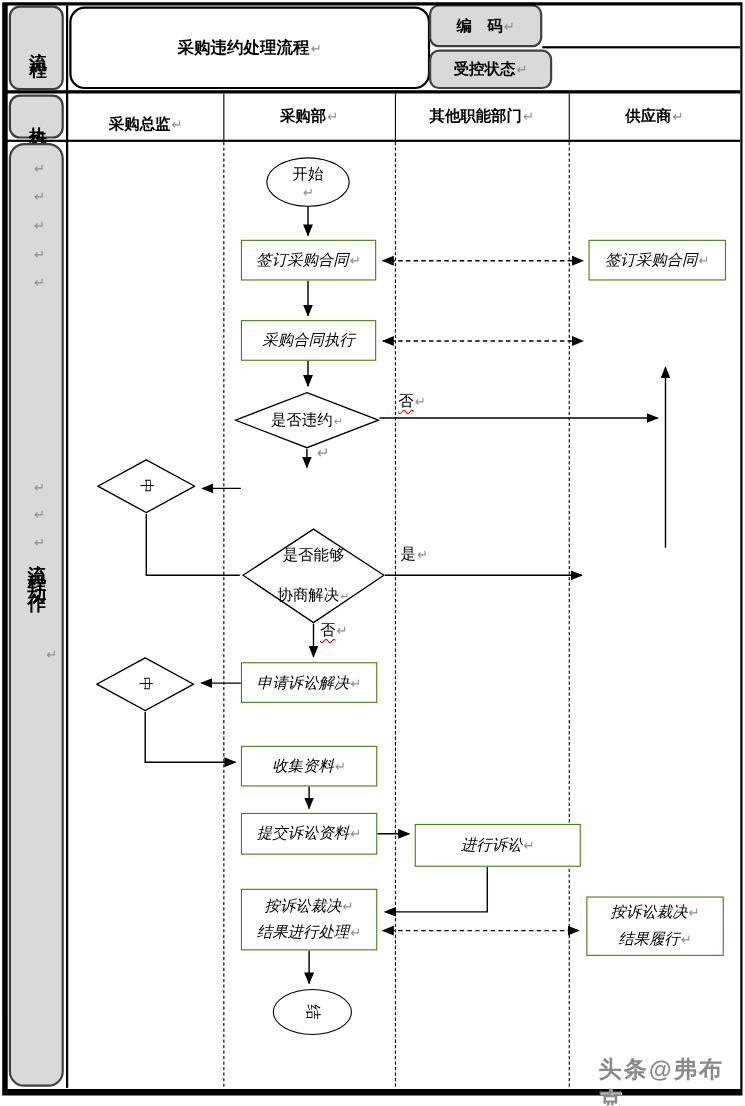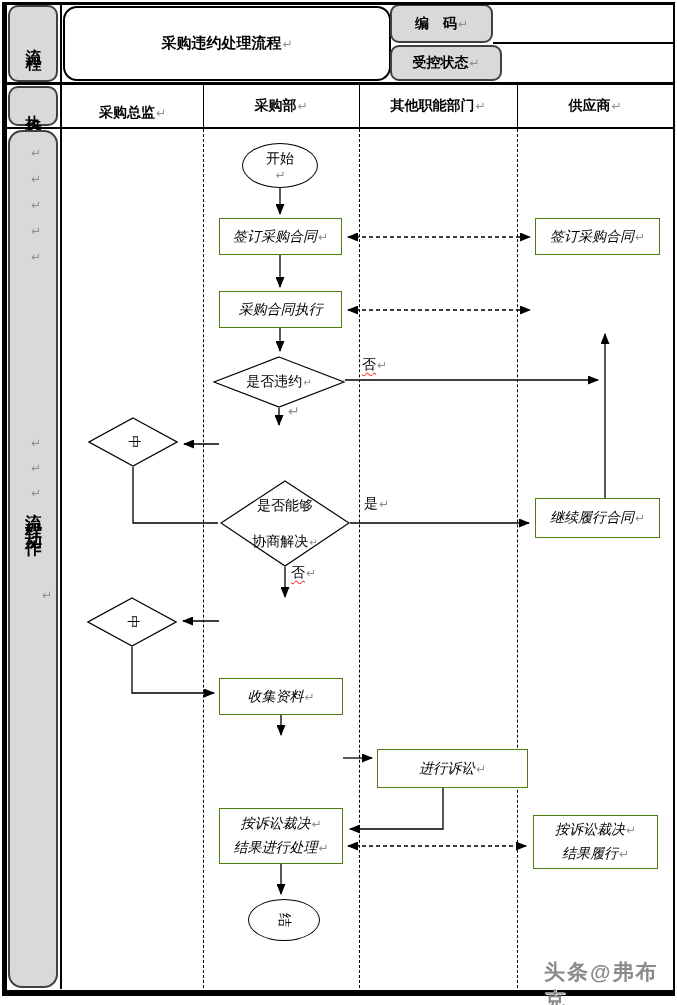--- a/index.html
+++ b/index.html
@@ -178,56 +178,59 @@
   <div class="dshape" style="left:220px;top:480px;width:130px;height:87px;">
     <svg width="130" height="87" viewBox="0 0 130 87">
         <polygon points="65,1 129,43 65,86 1,43" fill="#fff" stroke="#000" stroke-width="1.2"></polygon>
       </svg>
     <div class="dlabel" style="line-height:36px;">
       <div><span>是否能够</span></div>
       <div><span>协商解决</span><span class="ret-sm">↵</span></div>
     </div>
   </div>
 
+  <div class="fbox" style="left:219px;top:602px;width:124px;height:37px;">
+    <div class="fline"><span>申请诉讼解决</span><span class="ret">↵</span></div>
+  </div>
 
   <div class="dshape" style="left:87px;top:597px;width:90px;height:50px;">
     <svg width="90" height="50" viewBox="0 0 90 50">
         <polygon points="45,1 89,25 45,49 1,25" fill="#fff" stroke="#000" stroke-width="1.2"></polygon>
       </svg>
     <div class="dlabel" style="font-size:13px;">
         <span class="rot90">中</span>
       </div>
   </div>
 
   <div class="fbox" style="left:219px;top:678px;width:124px;height:37px;">
     <div class="fline"><span>收集资料</span><span class="ret">↵</span></div>
   </div>
 
+  <div class="fbox" style="left:219px;top:739px;width:124px;height:38px;">
+    <div class="fline"><span>提交诉讼资料</span><span class="ret">↵</span></div>
+  </div>
 
   <div class="fbox" style="left:377px;top:739px;width:151px;height:39px;margin-top:10px;">
     <div class="fline"><span>进行诉讼</span><span class="ret">↵</span></div>
   </div>
 
   <div class="fbox" style="left:219px;top:808px;width:124px;height:56px;">
     <div class="fline"><span>按诉讼裁决</span><span class="ret">↵</span></div>
     <div class="fline"><span>结果进行处理</span><span class="ret">↵</span></div>
   </div>
 
   <div class="ell" style="left:248px;top:899px;width:72px;height:42px;">
     <span class="rot90">结</span>
   </div>
 
   <div class="fbox" style="left:535px;top:218px;width:125px;height:37px;">
     <div class="fline"><span>签订采购合同</span><span class="ret">↵</span></div>
   </div>
 
 
-  <div class="fbox" style="left:535px;top:498px;width:125px;height:40px;">
-    <div class="fline"><span>继续履行合同</span><span class="ret">↵</span></div>
-  </div>
 
   <div class="fbox" style="left:533px;top:815px;width:125px;height:54px;">
     <div class="fline"><span>按诉讼裁决</span><span class="ret">↵</span></div>
     <div class="fline"><span>结果履行</span><span class="ret">↵</span></div>
   </div>
 
   <div class="branch" style="left:362px;top:356px;">
     <span class="squig">否</span><span class="ret">↵</span>
   </div>
   <div class="branch" style="left:364px;top:495px;">

